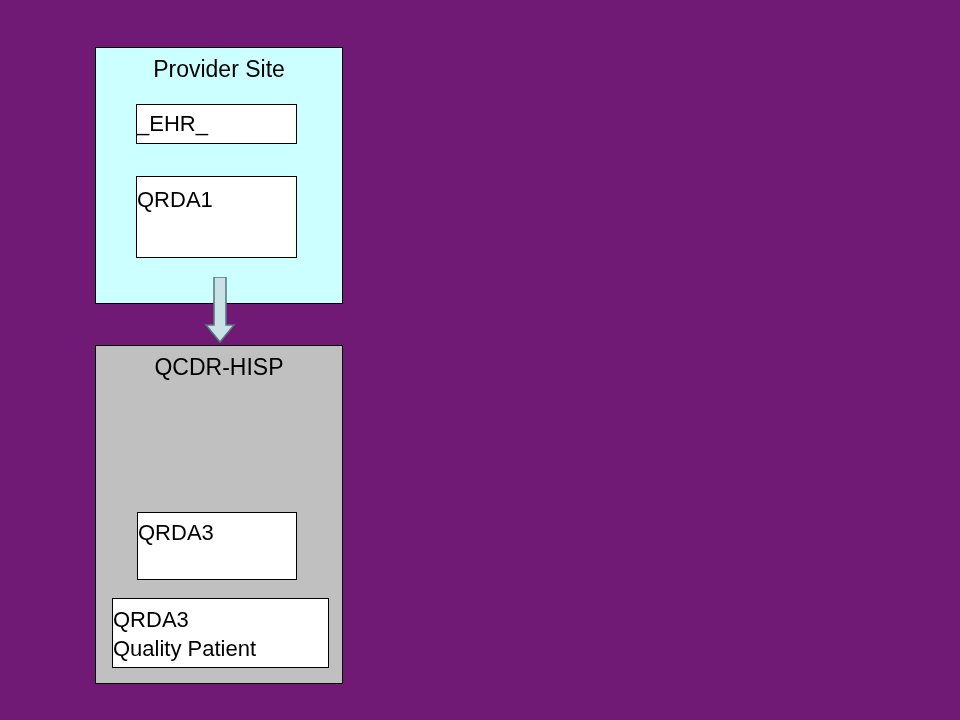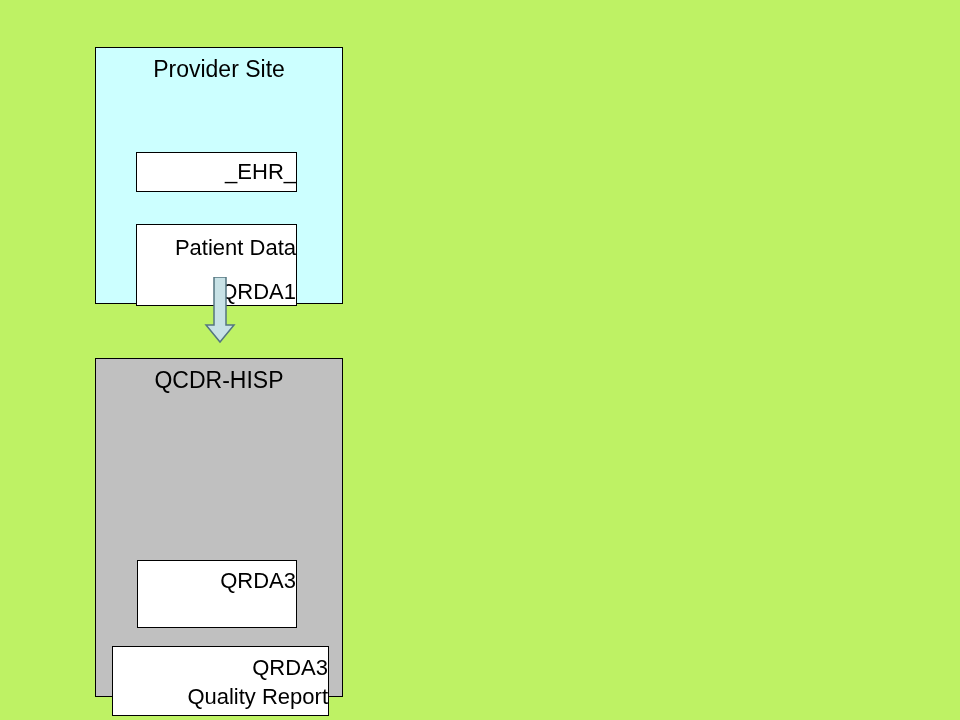--- a/index.html
+++ b/index.html
@@ -4,59 +4,58 @@
 <style>
   html, body {
     margin: 0;
     padding: 0;
     background: #ffffff;
   }
   #stage {
     position: relative;
     width: 960px;
     height: 720px;
-    background: #bef264;
+    background: #701a75;
     overflow: hidden;
     font-family: "Liberation Sans", sans-serif;
     color: #000000;
   }
   .container-box {
     position: absolute;
     border: 1px solid #000000;
     box-sizing: border-box;
   }
   .provider-box {
     left: 95px;
     top: 47px;
     width: 248px;
     height: 257px;
     background: var(--provider-fill, #CCFFFF);
   }
   .qcdr-box {
     left: 95px;
-    top: 358px;
+    top: 345px;
     width: 248px;
     height: 339px;
     background: var(--qcdr-fill, #C0C0C0);
   }
   .container-title {
     margin-top: 8px;
     text-align: center;
     font-size: 23px;
     line-height: 27px;
     white-space: nowrap;
   }
   .inner-box {
     position: absolute;
     border: 1px solid #000000;
     box-sizing: border-box;
     background: var(--inner-box-fill, #FFFFFF);
-    text-align: right;
+    text-align: left;
     font-size: 22px;
-    margin-top: 48px;
   }
   .ehr-box {
     left: 136px;
     top: 104px;
     width: 161px;
     height: 40px;
     line-height: 38px;
   }
   .patient-box {
     left: 136px;
@@ -102,34 +101,33 @@
 
 <div id="stage">
 
   <div class="container-box provider-box">
     <div class="container-title">Provider Site</div>
   </div>
 
   <div class="inner-box ehr-box">_EHR_</div>
 
   <div class="inner-box patient-box">
-    <div class="line">Patient Data</div>
     <div class="line">QRDA1</div>
   </div>
 
   <svg class="flow-arrow" viewBox="0 0 32 67" aria-hidden="true">
     <polygon points="10,0 22,0 22,48 30,48 16,65 2,48 10,48"></polygon>
   </svg>
 
   <div class="container-box qcdr-box">
     <div class="container-title">QCDR-HISP</div>
   </div>
 
   <div class="inner-box generator-box">
     <div class="line">QRDA3</div>
   </div>
 
   <div class="inner-box report-box">
     <div class="line">QRDA3</div>
-    <div class="line">Quality Report</div>
+    <div class="line">Quality Patient</div>
   </div>
 
 </div>
 
 </body></html>

